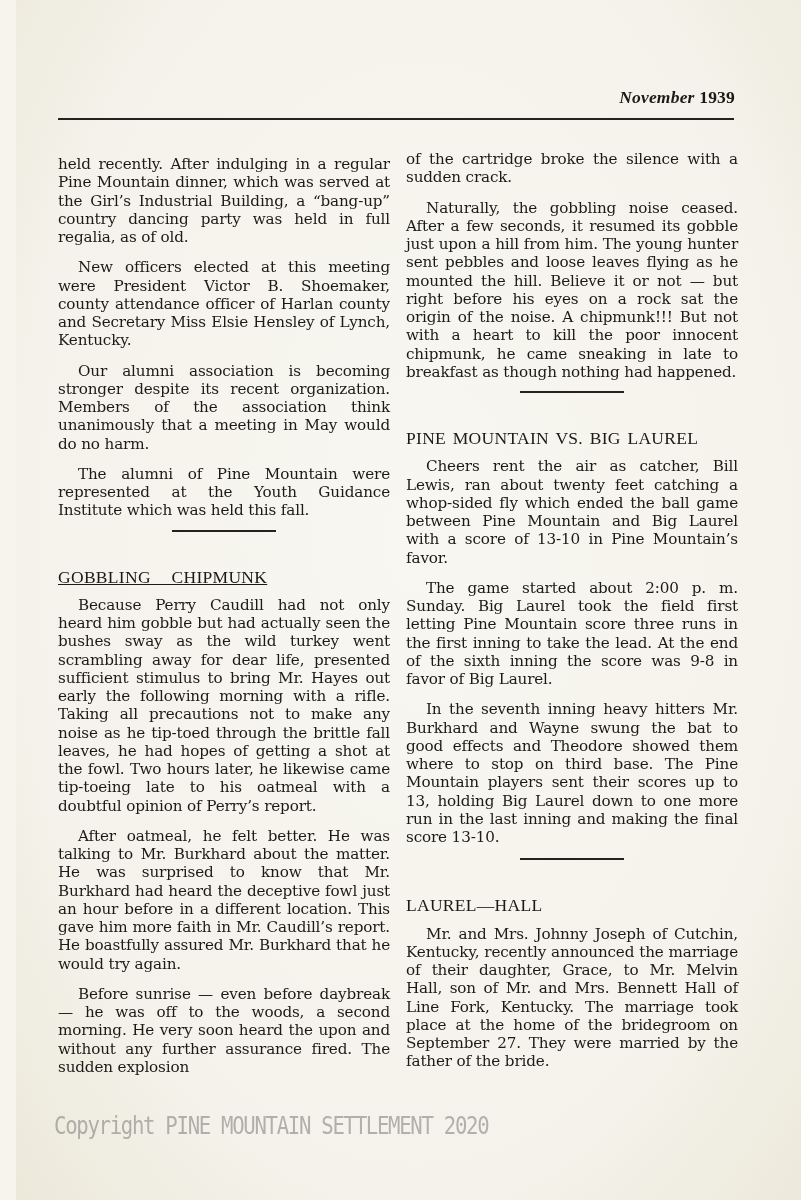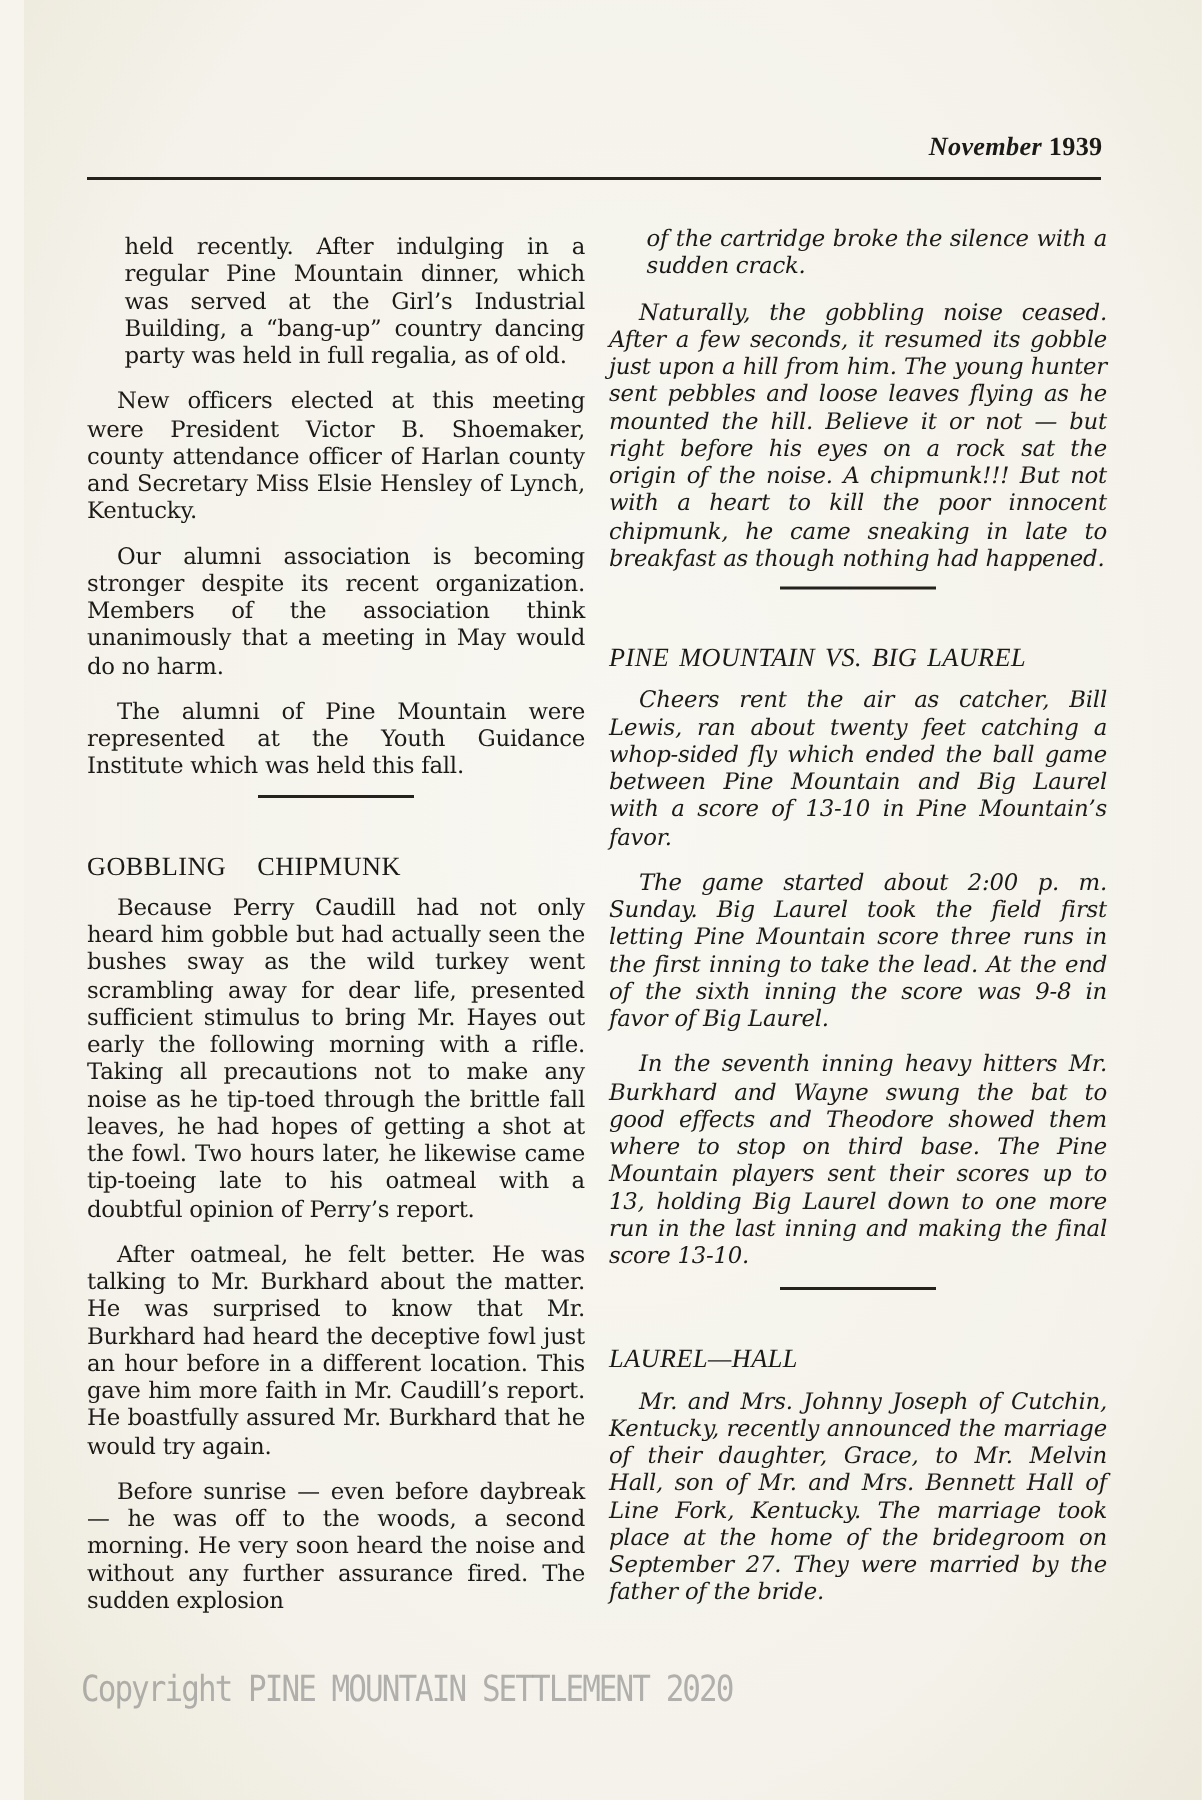--- a/index.html
+++ b/index.html
@@ -28,33 +28,33 @@
     position: absolute; left: 42px; top: 118px; width: 676px; height: 2px;
     background: #25221d;
   }
   .col {
     position: absolute; width: 332px;
     font-family: "DejaVu Serif", serif;
     font-size: 15.2px; line-height: 18.25px;
     text-align: justify; letter-spacing: -0.15px;
   }
   .col-left { left: 42px; top: 155px; }
-  .col-right { left: 390px; top: 150px; font-style: italic; }
+  .col-right { left: 390px; top: 150px; }
   .col p { margin: 0 0 12px 0; text-indent: 20px; }
-  .col p.cont { text-indent: 0; margin-left: 25px; }
+  .col p.cont { text-indent: 0; }
   .divider {
     width: 104px; height: 2px; background: #25221d;
     margin: 10px auto 36px auto;
   }
   .heading {
     font-family: "Liberation Serif", "DejaVu Serif", serif;
     font-size: 17.5px; text-align: left; letter-spacing: 0.3px;
     margin: 0 0 10px 0; word-spacing: 2px;
   }
-  .heading.wide { word-spacing: 16px; }
+  .heading.wide { word-spacing: 16px; text-decoration: underline; }
   .watermark {
     position: absolute; left: 38px; top: 1112px;
     font-family: "DejaVu Sans Mono", monospace;
     font-size: 24px; color: rgba(120,120,120,0.55);
     letter-spacing: -1.5px; transform: scaleX(0.86); transform-origin: left top;
     white-space: nowrap; pointer-events: none;
   }
 </style>
 </head>
 <body>
@@ -71,21 +71,21 @@
   <div class="col col-left">
     <p class="cont">held recently.  After indulging in a regular Pine Mountain dinner, which was served at the Girl’s Industrial Building, a “bang-up” country dancing party was held in full regalia, as of old.</p>
     <p>New officers elected at this meeting were President Victor B. Shoemaker, county attendance officer of Harlan county and Secretary Miss Elsie Hensley of Lynch, Kentucky.</p>
     <p>Our alumni association is becoming stronger despite its recent organization.  Members of the association think unanimously that a meeting in May would do no harm.</p>
     <p style="margin-bottom:0">The alumni of Pine Mountain were represented at the Youth Guidance Institute which was held this fall.</p>
     <div class="divider"></div>
 
     <div class="heading wide">GOBBLING CHIPMUNK</div>
     <p>Because Perry Caudill had not only heard him gobble but had actually seen the bushes sway as the wild turkey went scrambling away for dear life, presented sufficient stimulus to bring Mr. Hayes out early the following morning with a rifle.  Taking all precautions not to make any noise as he tip-toed through the brittle fall leaves, he had hopes of getting a shot at the fowl.  Two hours later, he likewise came tip-toeing late to his oatmeal with a doubtful opinion of Perry’s report.</p>
     <p>After oatmeal, he felt better.  He was talking to Mr. Burkhard about the matter.  He was surprised to know that Mr. Burkhard had heard the deceptive fowl just an hour before in a different location.  This gave him more faith in Mr. Caudill’s report. He boastfully assured Mr. Burkhard that he would try again.</p>
-    <p>Before sunrise — even before daybreak — he was off to the woods, a second morning.  He very soon heard the noise and without any further assurance fired.  The sudden explosion</p>
+    <p>Before sunrise — even before daybreak — he was off to the woods, a second morning.  He very soon heard the upon and without any further assurance fired.  The sudden explosion</p>
   </div>
 
   <div class="col col-right">
     <p class="cont">of the cartridge broke the silence with a sudden crack.</p>
     <p style="margin-bottom:0">Naturally, the gobbling noise ceased. After a few seconds, it resumed its gobble just upon a hill from him. The young hunter sent pebbles and loose leaves flying as he mounted the hill.  Believe it or not — but right before his eyes on a rock sat the origin of the noise.  A chipmunk!!! But not with a heart to kill the poor innocent chipmunk, he came sneaking in late to breakfast as though nothing had happened.</p>
     <div class="divider"></div>
 
     <div class="heading">PINE MOUNTAIN VS. BIG LAUREL</div>
     <p>Cheers rent the air as catcher, Bill Lewis, ran about twenty feet catching a whop-sided fly which ended the ball game between Pine Mountain and Big Laurel with a score of 13-10 in Pine Mountain’s favor.</p>
     <p>The game started about 2:00 p. m. Sunday.  Big Laurel took the field first letting Pine Mountain score three runs in the first inning to take the lead.  At the end of the sixth inning the score was 9-8 in favor of Big Laurel.</p>

